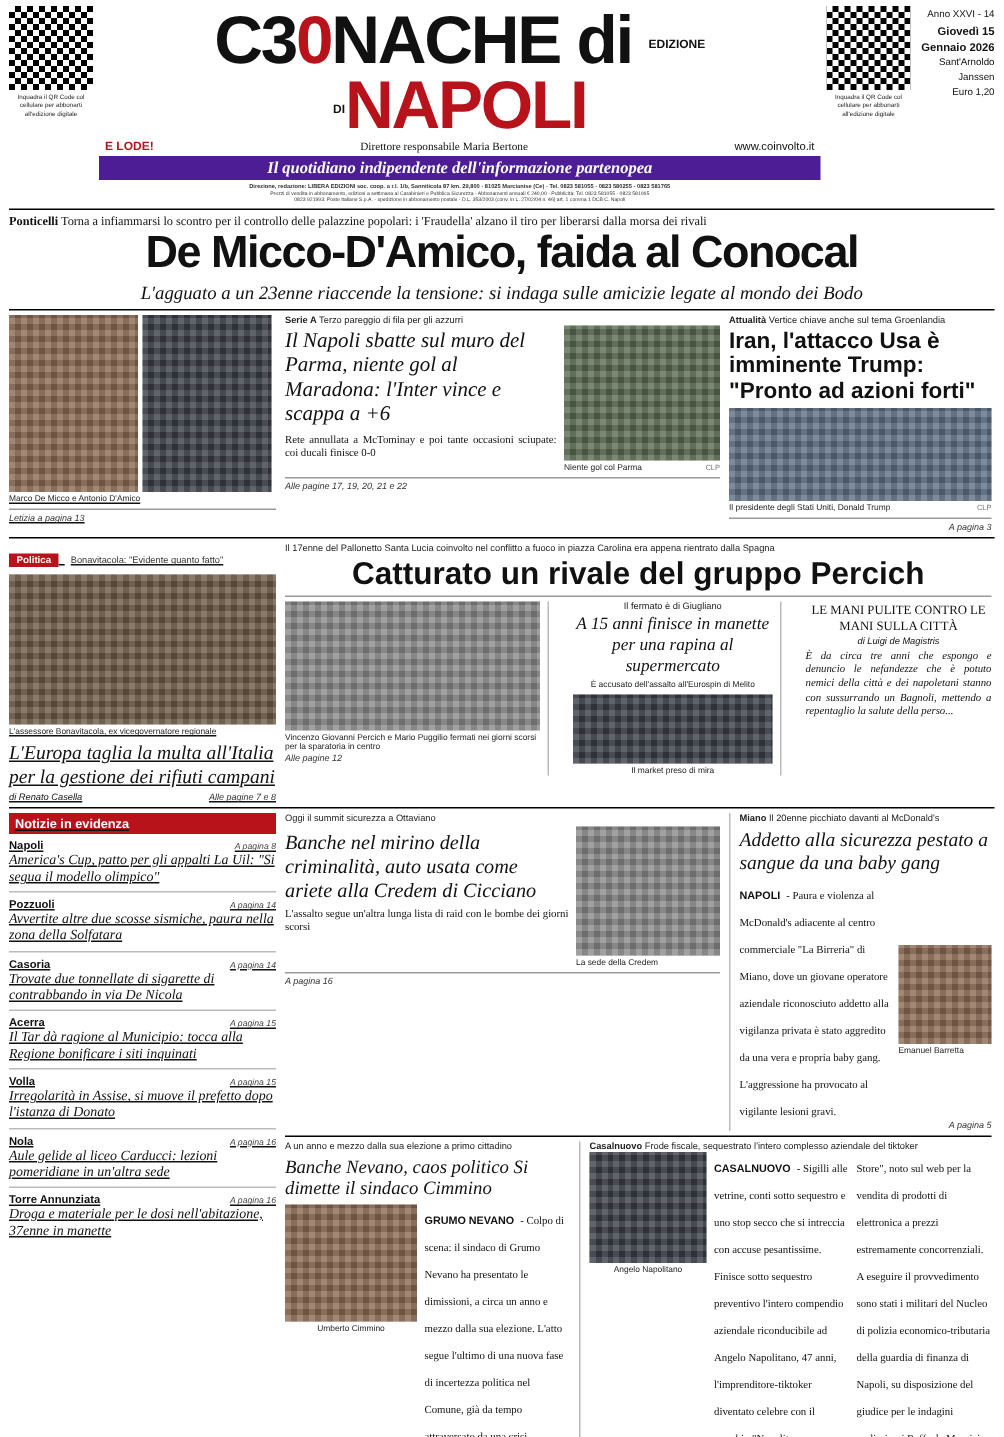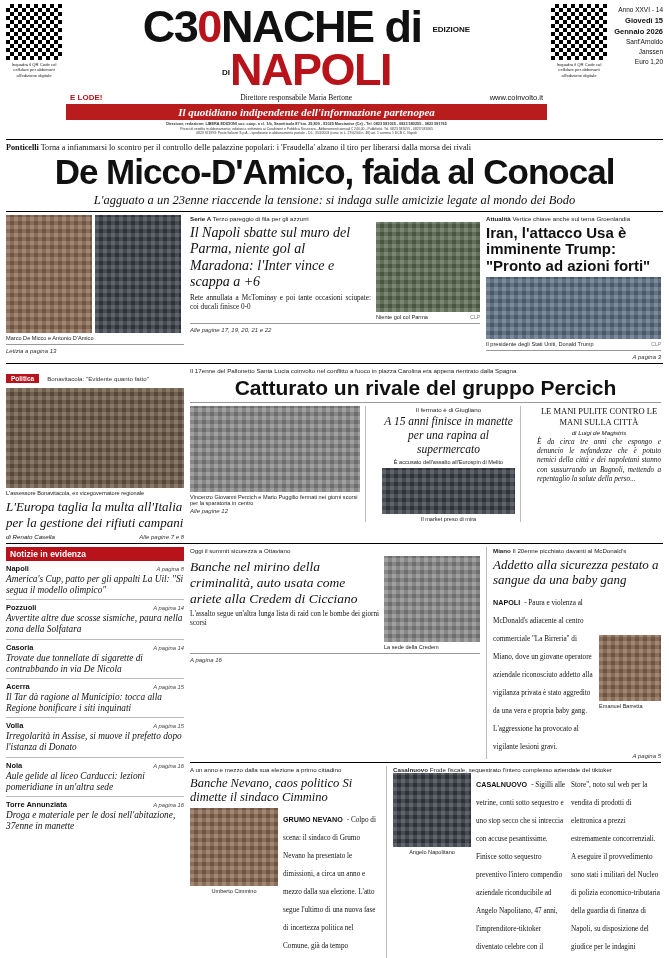--- a/index.html
+++ b/index.html
@@ -26,44 +26,44 @@
           letter-spacing:-1.5px; line-height:0.95; }
   .logo .c3 { color:#111; }
   .logo .zero { color:#b8121b; }
   .logo .ediz { font-size:8px; font-weight:bold; vertical-align:middle; color:#111; letter-spacing:0; }
   .logo .nap { color:#b8121b; }
   .mast-row2 { display:flex; justify-content:space-between; align-items:center;
                font-family:"Liberation Sans", sans-serif; font-size:7.5px; margin-top:1px; padding:0 4px; }
   .lode { color:#b8121b; font-weight:bold; font-size:8px; }
   .dirett { font-size:7.5px;font-family:Liberation Serif, serif; }
   .site { font-size:7.5px; }
-  .subhead { background:#b91c1c; color:#fff; font-style:italic; font-weight:bold;
+  .subhead { background:#4c1d95; color:#fff; font-style:italic; font-weight:bold;
              font-size:11px; text-align:center; padding:2px 0; margin-top:2px;
              font-family:"Liberation Serif", serif; }
   .legal { font-size:3.4px; line-height:1.35; text-align:center; color:#333; margin-top:2px;
            font-family:"Liberation Sans", sans-serif; }
   .legal .l1 { font-weight:bold; font-size:3.8px; }
   .dateblock { font-family:"Liberation Sans", sans-serif; font-size:6.5px; text-align:right;
                line-height:1.5; padding-top:1px; }
   .dateblock .big { font-weight:bold; font-size:7.5px; }
   .mast-right-col { width:112px; display:flex; gap:4px; justify-content:flex-end; }
 
   hr.rule { border:0; border-top:1px solid #000; margin:3px 0; }
   hr.thin { border:0; border-top:0.6px solid #999; margin:3px 0; }
 
   
   .kicker { font-size:8.2px; margin:2px 0 0 0; }
   .kicker b { font-weight:bold; }
-  h1.main { font-family:"Liberation Sans", sans-serif; font-weight:bold; font-size:35px;
+  h1.main { font-family:"Liberation Sans", sans-serif; font-weight:bold; font-size:30px;
             text-align:center; letter-spacing:-1px; margin:2px 0 0 0; line-height:1; }
   .subtitle { font-style:italic; font-size:12.5px; text-align:center; margin:4px 0 3px 0; }
 
   
   .cols { display:flex; gap:6px; }
-  .col-left { width:178px; }
+  .col-left { width:178px;text-decoration:underline; }
   .col-mid  { width:290px; }
   .col-right{ width:175px; }
 
   .photo { background:#6b6b6b; position:relative; overflow:hidden; }
   .photo.pix { background-image:
       repeating-linear-gradient(90deg, rgba(255,255,255,.10) 0 4px, rgba(0,0,0,.10) 4px 8px),
       repeating-linear-gradient(0deg, rgba(255,255,255,.10) 0 4px, rgba(0,0,0,.12) 4px 8px); }
   .ph-skin { background:#8d6a54; }
   .ph-dark { background:#3a3f47; }
   .ph-gray { background:#8a8a8a; }

